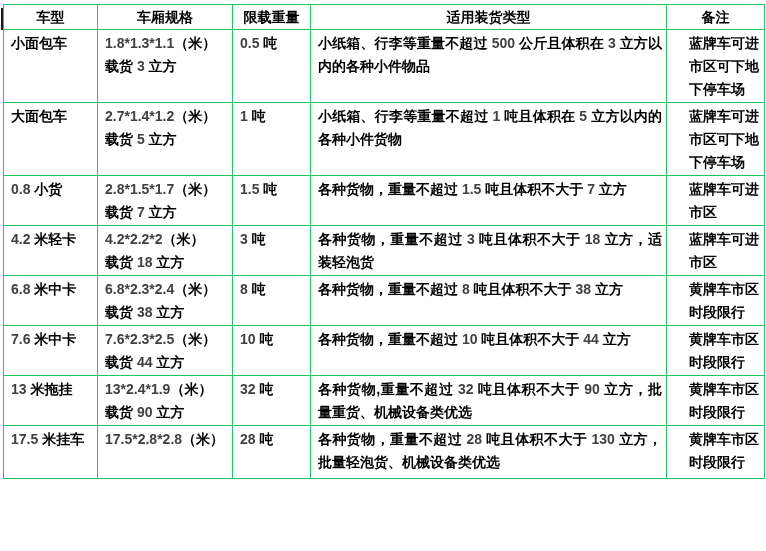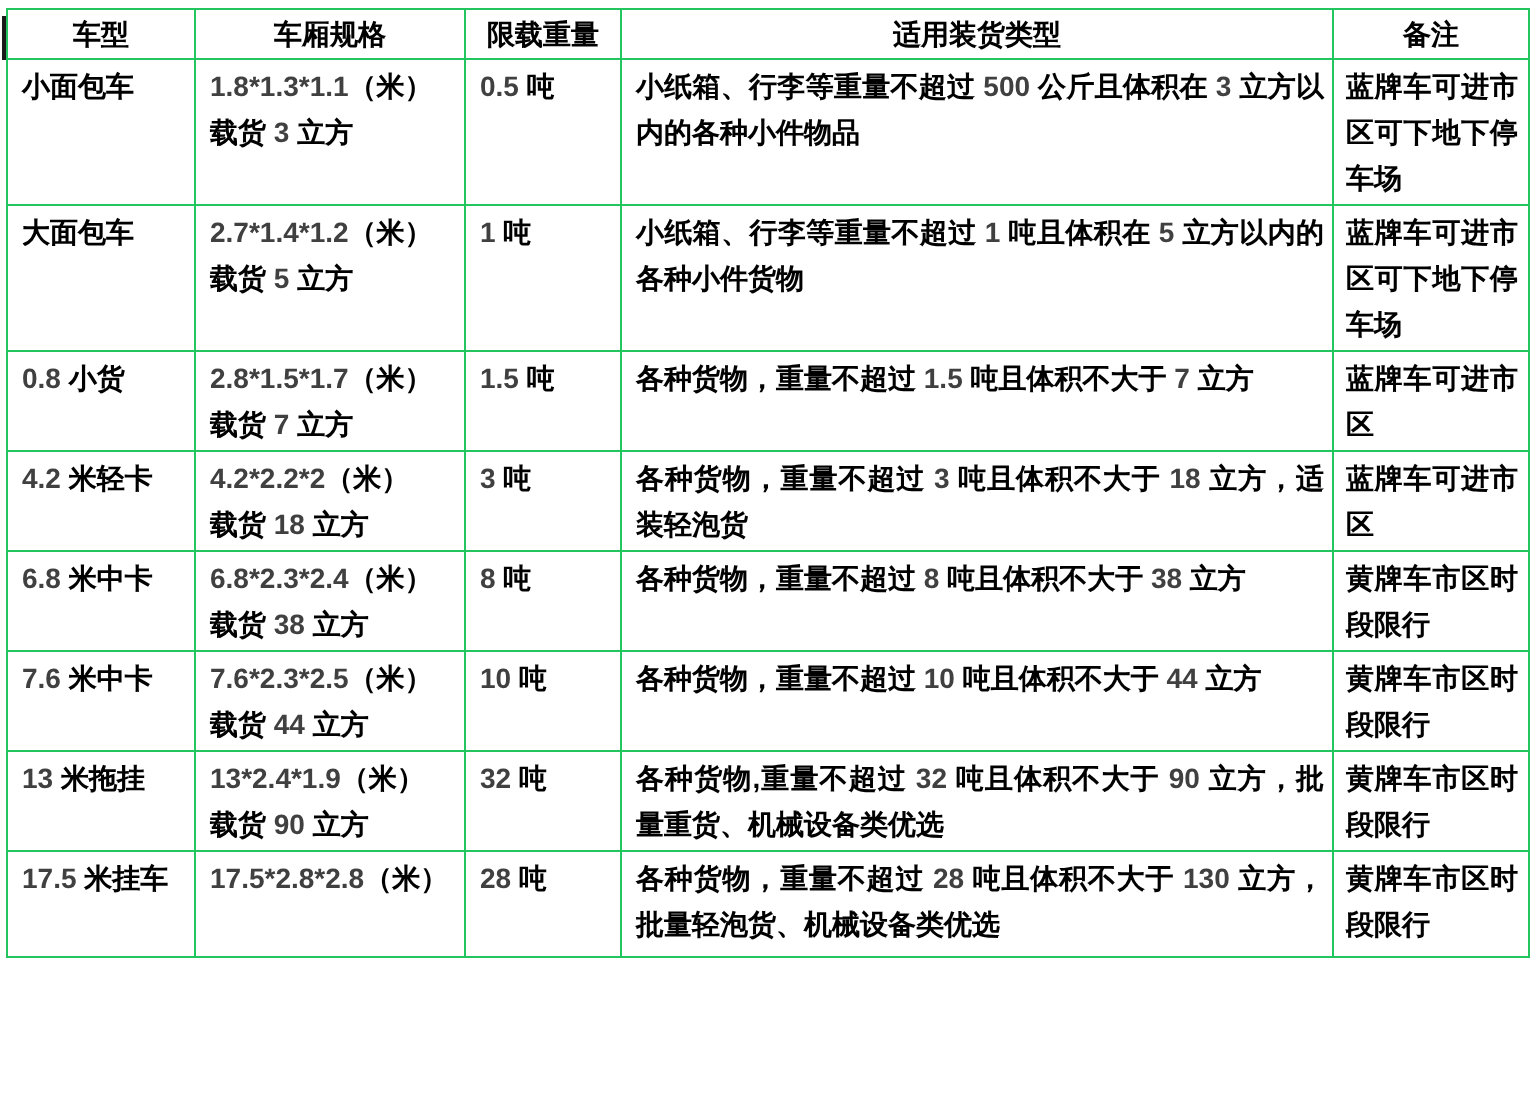--- a/index.html
+++ b/index.html
@@ -25,21 +25,21 @@
     overflow:hidden;
     word-break:break-all;
   }
   .doc-table thead th{
     height:24px;text-align:center;vertical-align:middle;padding:0 2px;line-height:24px;
   }
   td.col-cargo,td.col-note{
     text-align:justify;
     text-justify:inter-ideograph;
   }
-  td.col-note{padding-left:6px;padding-right:5px;}
+  td.col-note{padding-left:22px;padding-right:5px;}
   .num{color:#404040;}
 </style>
 </head>
 <body>
 
 <div class="edge-artifact"></div>
 
 <table class="doc-table">
   <colgroup>
     <col style="width:94px">

